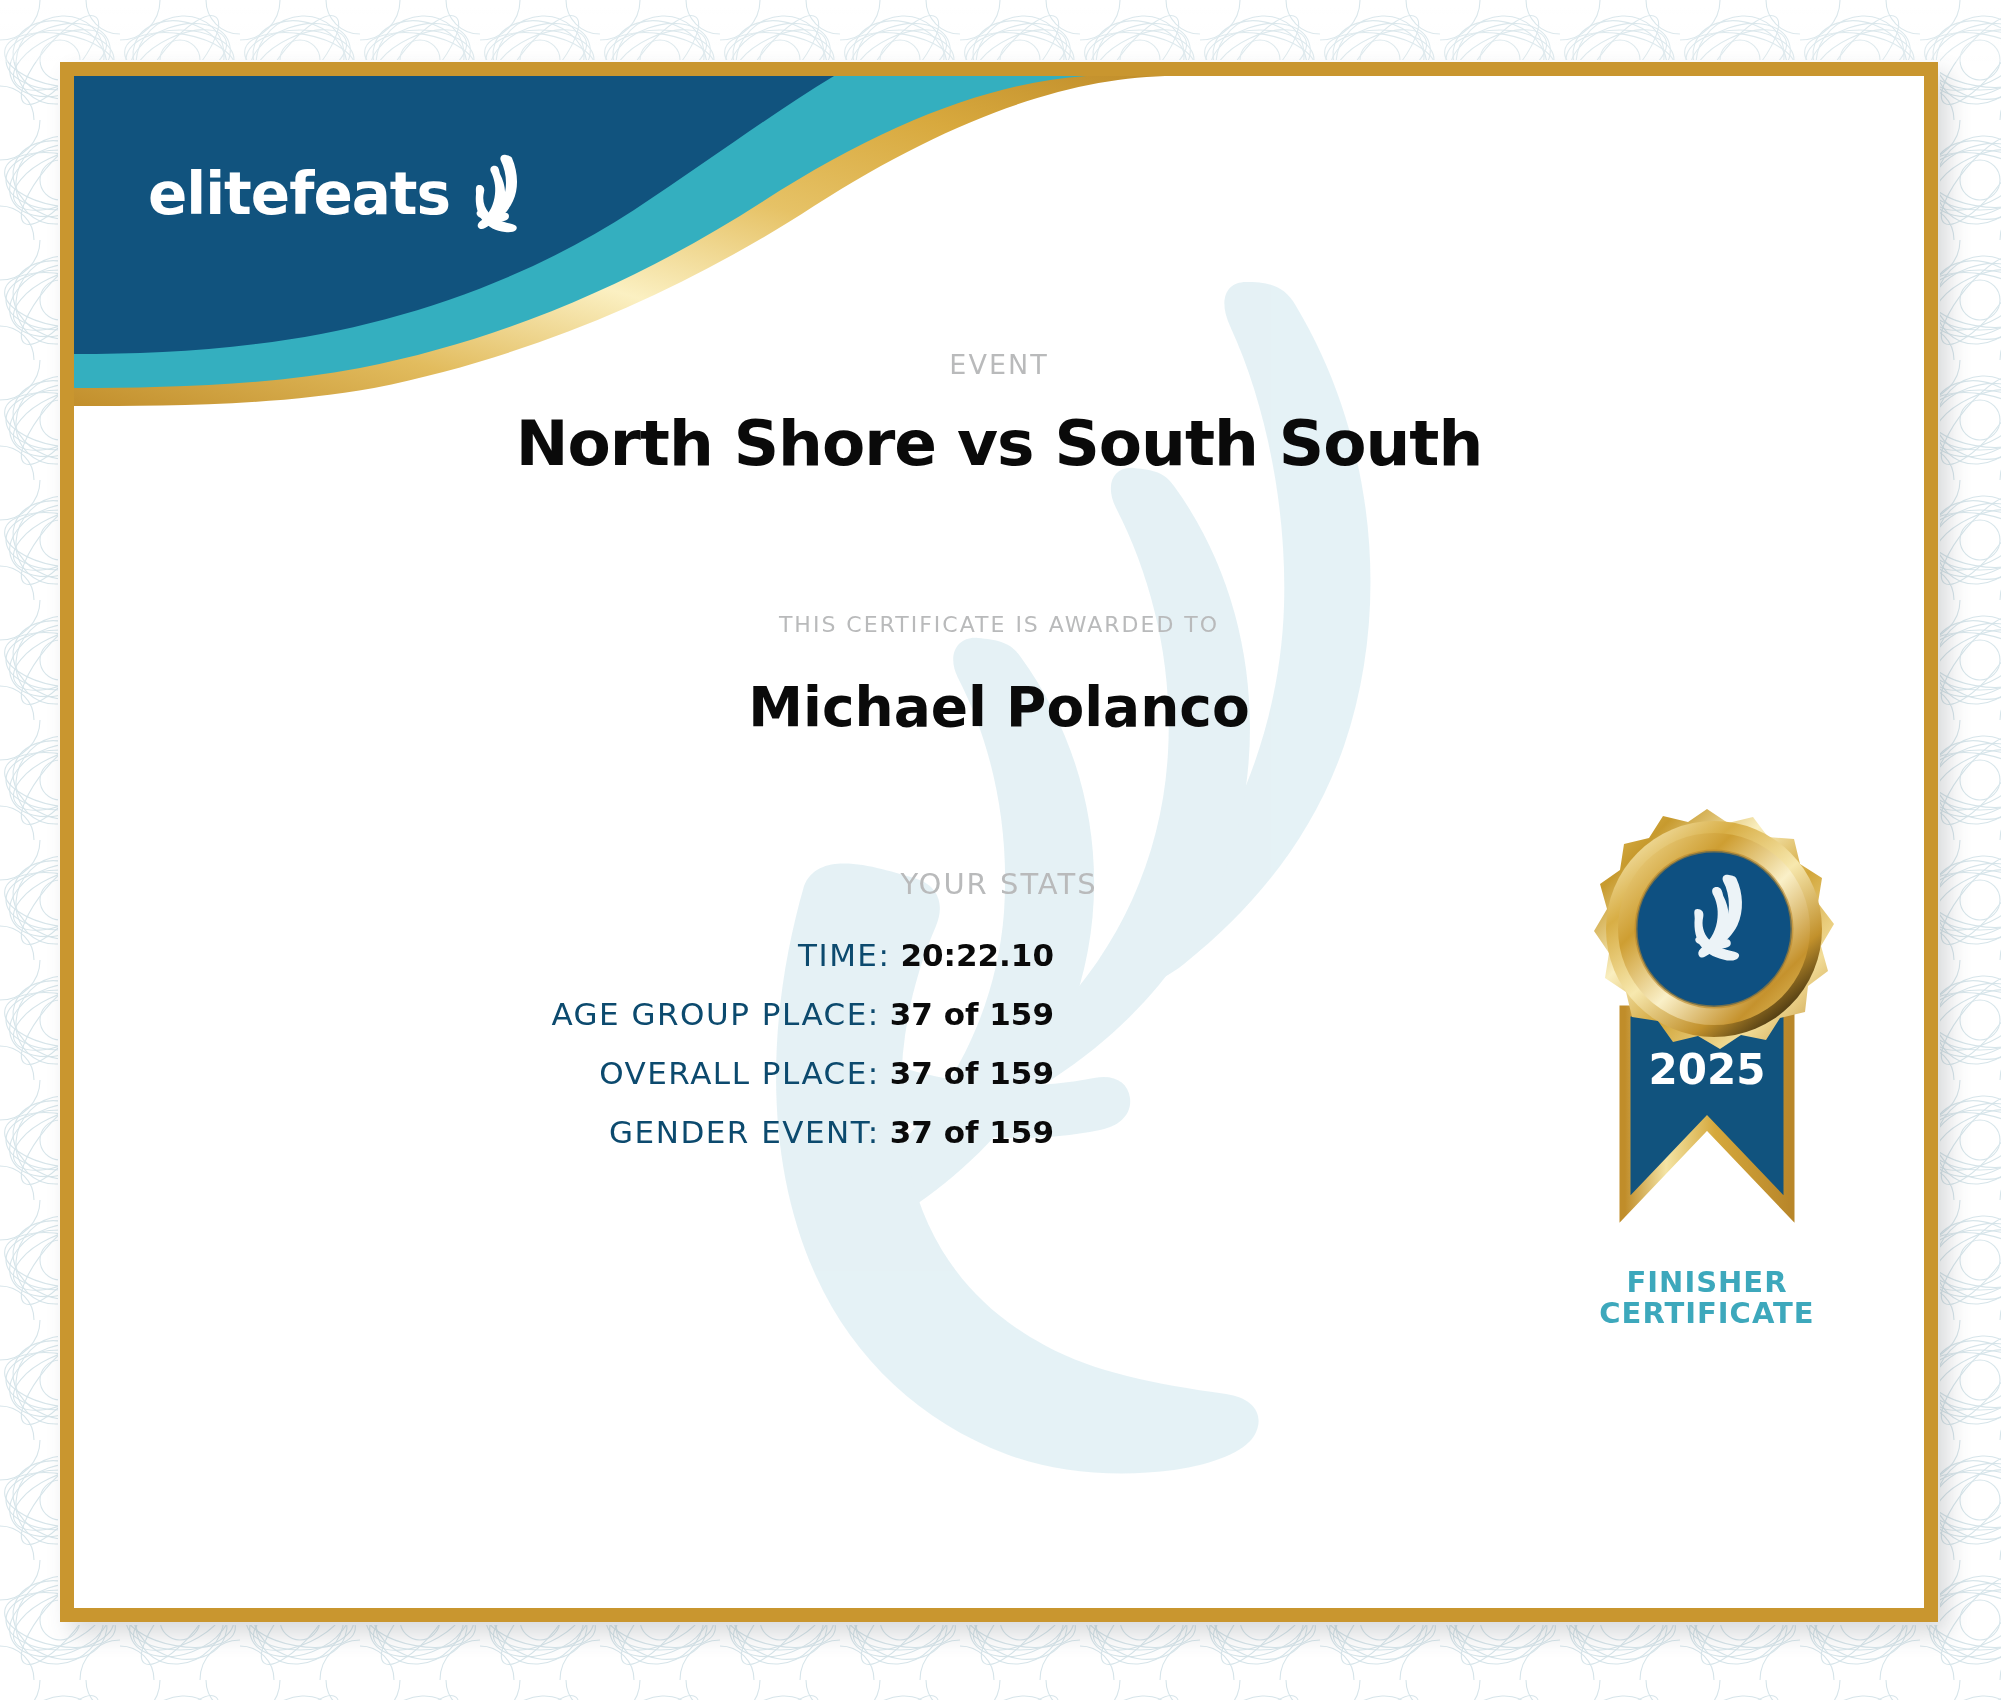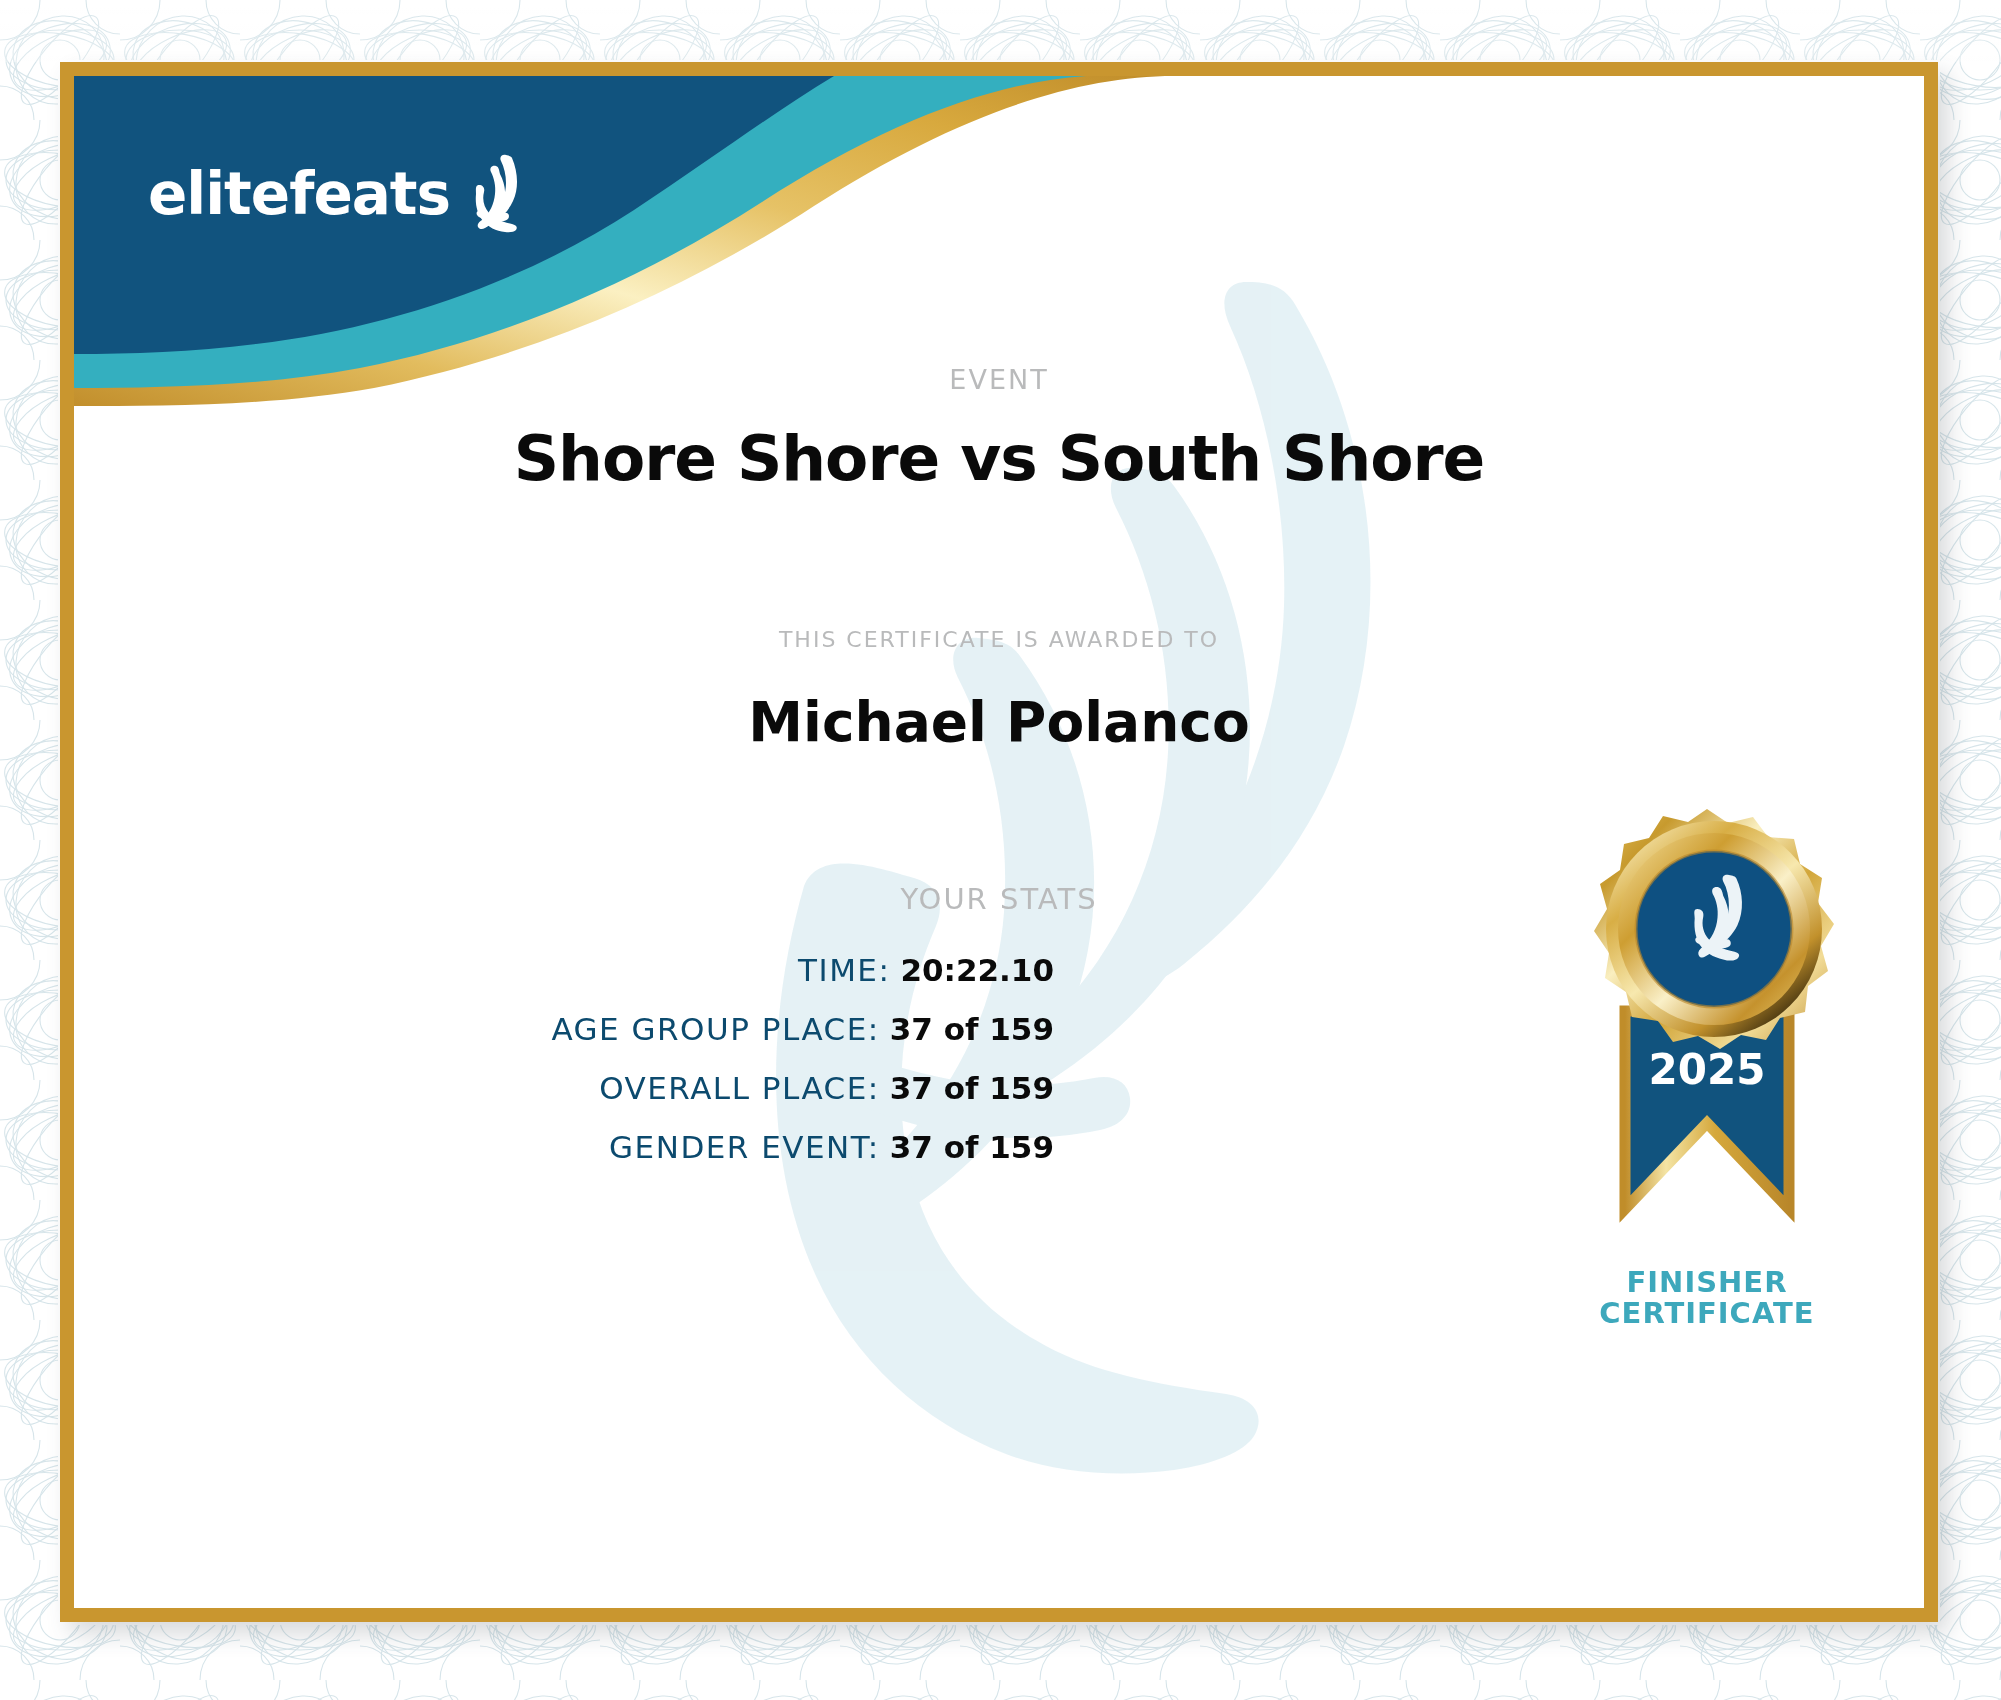--- a/index.html
+++ b/index.html
@@ -74,21 +74,21 @@
     font-weight:700;
     color:#ffffff;
     letter-spacing:-1px;
     font-family:"DejaVu Sans", sans-serif;
   }
   .logo-wing { display:block; }
 
   
   .content {
     position:absolute;
-    left:0; top:16px;
+    left:0; top:1px;
     width:1850px; height:1532px;
     z-index:6;
     padding-left:24px;
   }
 
   .label-muted {
     color:#b9babb;
     font-family:"DejaVu Sans", sans-serif;
     letter-spacing:2px;
     font-weight:400;
@@ -296,21 +296,21 @@
             <path d="M26 57 C33 60, 41 61, 48 59 C51 58, 53 60, 53 62 C53 65, 51 66, 48 67
                      C39 69, 30 67, 23 63 C20 61, 20 58, 22 57 C24 55.6, 25 56.4, 26 57 Z"></path>
           </g>
         </svg>
       </div>
 
       <div class="content">
 
         <div class="event-label label-muted">EVENT</div>
 
-        <div class="event-title">Shore Shore vs South Shore</div>
+        <div class="event-title">North Shore vs South South</div>
 
         <div class="awarded-label label-muted">THIS CERTIFICATE IS AWARDED TO</div>
 
         <div class="recipient-name">Michael Polanco</div>
 
 
         <div class="stats-label label-muted">YOUR STATS</div>
 
         <div class="stats-table">
           <div class="stat-row">

